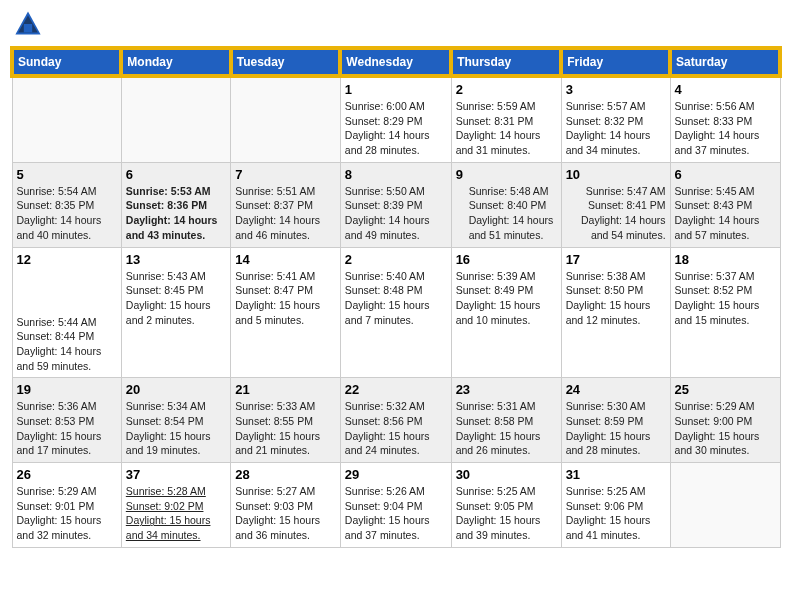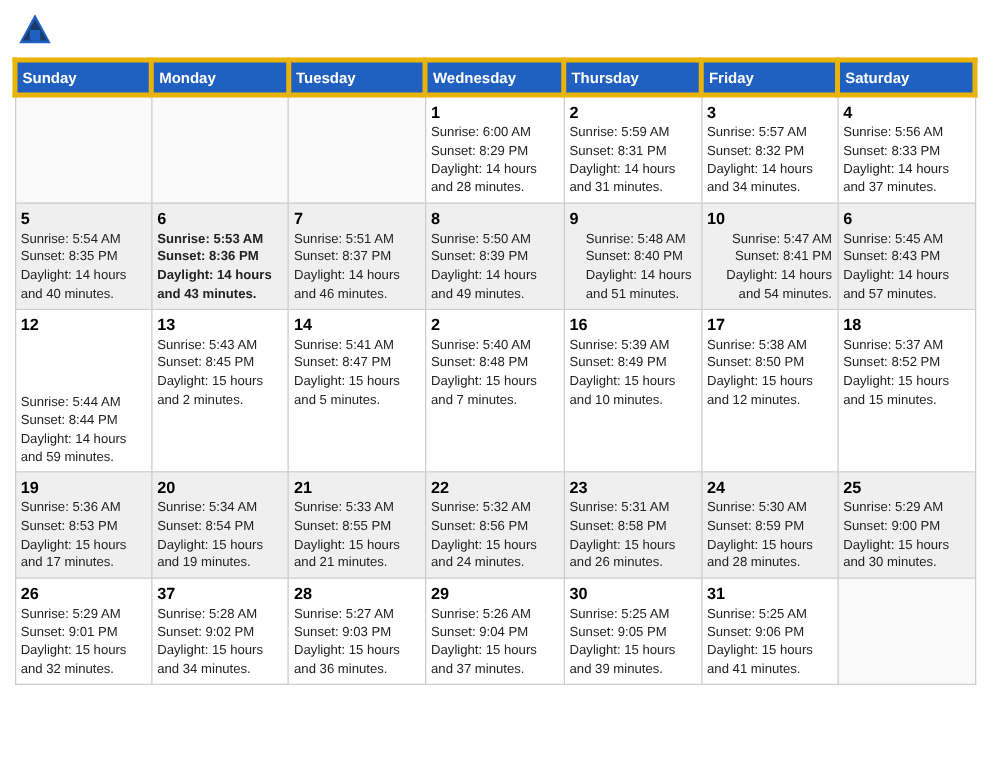--- a/index.html
+++ b/index.html
@@ -313,21 +313,21 @@
       <tr>
         <td>
           <span class="day-number">26</span>
           <div class="day-info" style="white-space: pre-line;">Sunrise: 5:29 AM
 Sunset: 9:01 PM
 Daylight: 15 hours
 and 32 minutes.</div>
         </td>
         <td>
           <span class="day-number">37</span>
-          <div class="day-info" style="white-space: pre-line;">Sunrise: 5:28 AM
+          <div class="day-info" style="white-space: pre-line; text-decoration: underline;">Sunrise: 5:28 AM
 Sunset: 9:02 PM
 Daylight: 15 hours
 and 34 minutes.</div>
         </td>
         <td>
           <span class="day-number">28</span>
           <div class="day-info" style="white-space: pre-line;">Sunrise: 5:27 AM
 Sunset: 9:03 PM
 Daylight: 15 hours
 and 36 minutes.</div>

